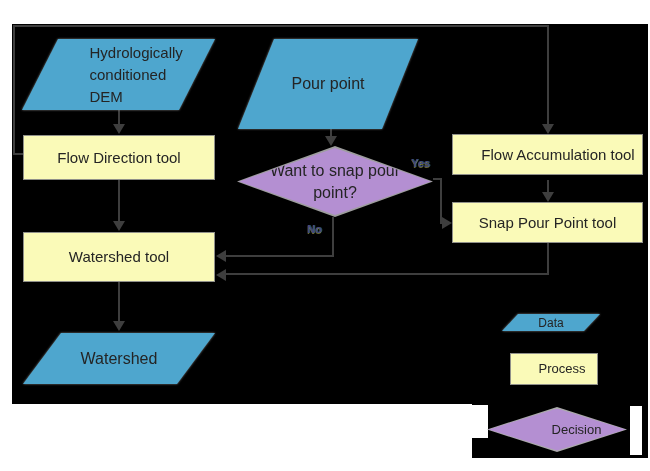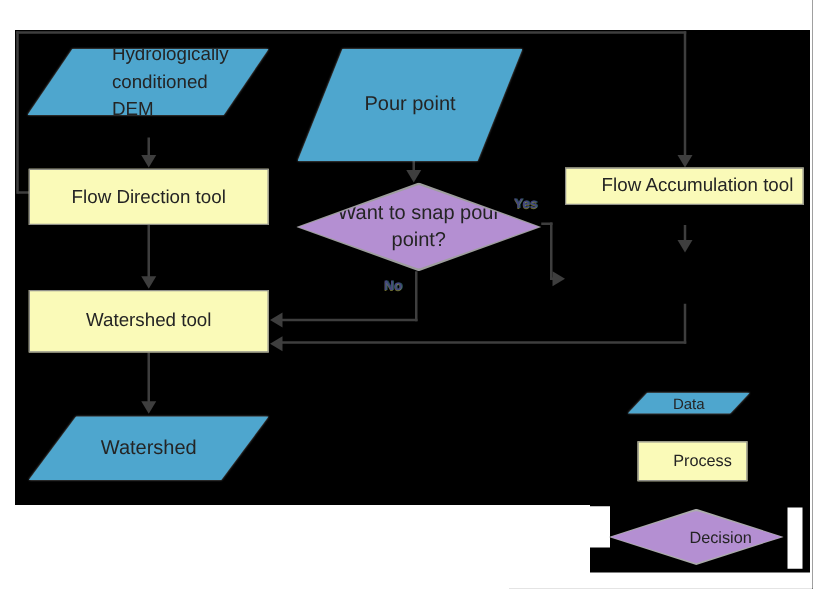--- a/index.html
+++ b/index.html
@@ -109,40 +109,43 @@
     <div class="line" style="left:547px;top:243px;width:2px;height:32px;"></div>
     <div class="line" style="left:225px;top:273px;width:324px;height:2px;"></div>
     <div class="ah ah-left" style="left:216px;top:269px;"></div>
   </div>
 
   <div>
     <div class="line" style="left:118px;top:282px;width:2px;height:40px;"></div>
     <div class="ah ah-down" style="left:113px;top:321px;"></div>
   </div>
 
-  <div class="node para-wrap" style="left:22px;top:39px;width:193px;height:53px;">
+  <div class="node para-wrap" style="left:22px;top:39px;width:193px;height:71px;">
     <div class="para slant36">
       <div class="dem-text">Hydrologically conditioned DEM</div>
     </div>
   </div>
 
   <div class="node para-wrap" style="left:238px;top:39px;width:180px;height:90px;">
     <div class="para slant36">
       <div class="blue-label">Pour point</div>
     </div>
   </div>
 
   <div class="node rect" style="left:23px;top:135px;width:192px;height:45px;justify-content:center;">
     <span>Flow Direction tool</span>
   </div>
 
-  <div class="node rect" style="left:452px;top:134px;width:191px;height:30px;padding-left:21px;">
+  <div class="node rect" style="left:452px;top:134px;width:191px;height:41px;padding-left:21px;">
     <span>Flow Accumulation tool</span>
   </div>
 
+  <div class="node rect" style="left:452px;top:202px;width:191px;height:41px;">
+    <span>Snap Pour Point tool</span>
+  </div>
 
   <div class="dia-outer" style="left:237px;top:146px;width:196px;height:71px;">
     <div class="dia-inner">
       <div class="dia-text">Want to snap pour point?</div>
     </div>
   </div>
 
   <div class="node rect" style="left:23px;top:232px;width:192px;height:50px;">
     <span>Watershed tool</span>
   </div>

